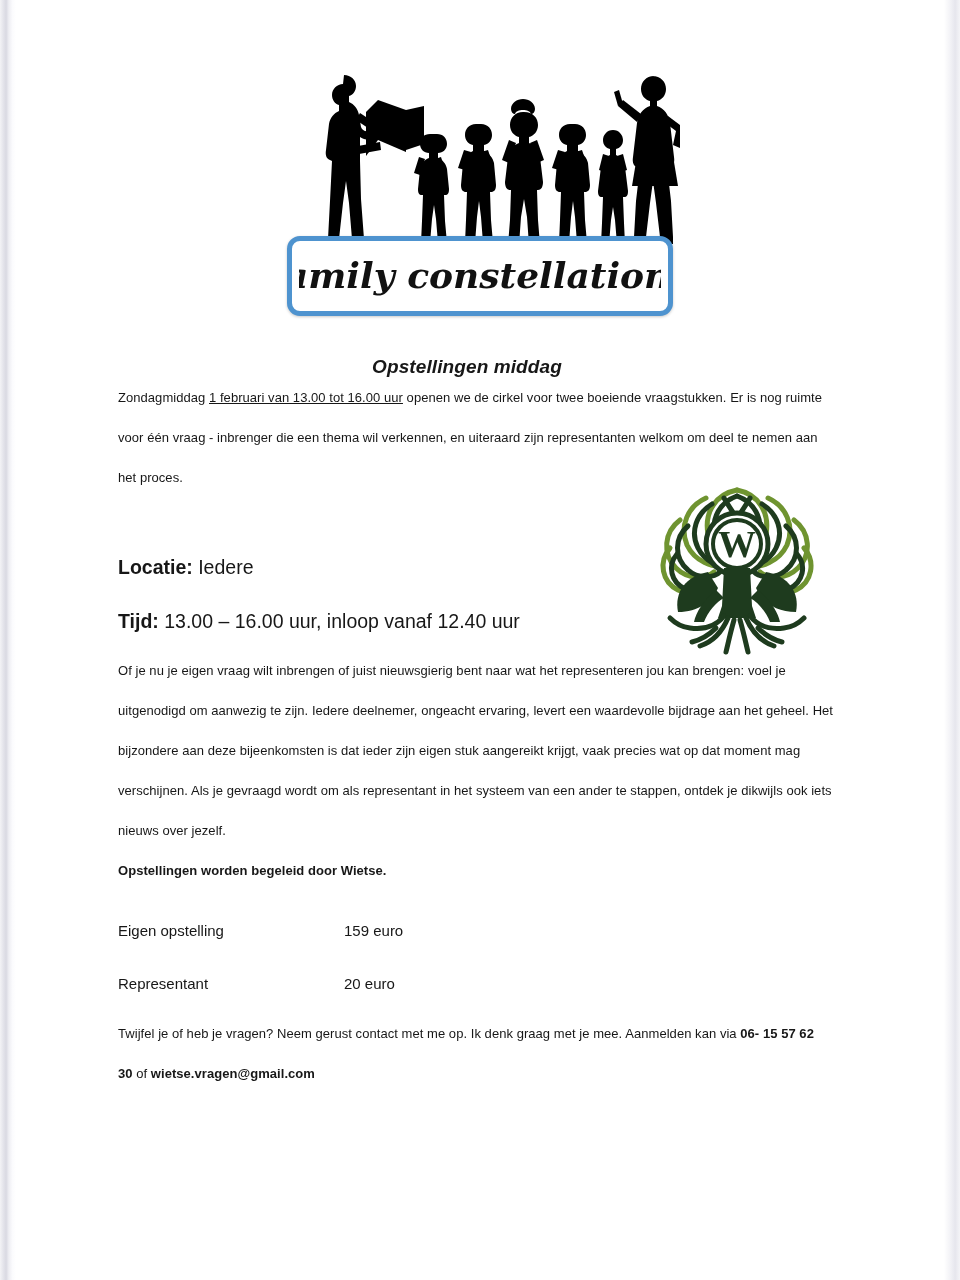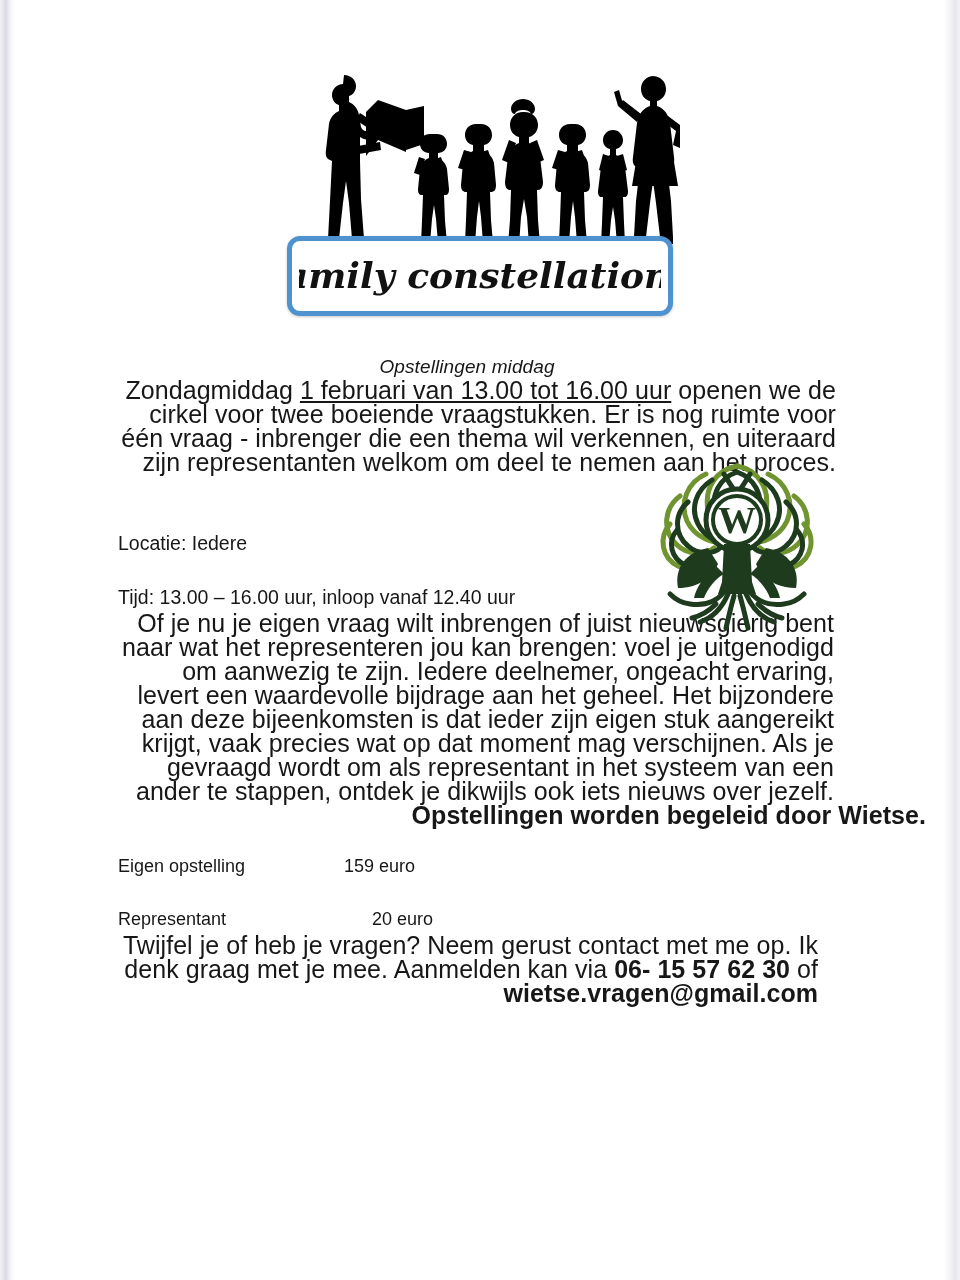--- a/index.html
+++ b/index.html
@@ -79,67 +79,66 @@
   }
   .logo-plate svg { display: block; }
 
   
   .content {
     padding: 0 18px 0 102px;
     position: relative;
   }
   .doc-heading {
     font-size: 19px;
-    font-weight: normal;
+    font-weight: bold;
     font-style: italic;
     text-align: center;
     margin: 40px 0 0 0;
     padding-right: 110px;
     letter-spacing: .1px;
   }
   p.body-text {
-    font-size: 25px;
-    line-height: 24px;
+    font-size: 13px;
+    line-height: 40px;
     margin: 0;
     letter-spacing: .05px;
-    text-align: right;
   }
   .p-intro { margin-top: 30px; width: 718px; }
   u.date-underline { text-decoration: underline; }
 
   .info-block { margin-top: 56px; position: relative; }
   .info-line {
     font-size: 19.5px;
     line-height: 27.6px;
     margin: 0 0 26px 0;
   }
-  .info-line:last-child { margin-bottom: 0; }
-  .info-line b { font-weight: normal; }
+  .info-line:last-child { margin-bottom: 16px; }
+  .info-line b { font-weight: bold; }
 
   .tree-logo {
     position: absolute;
     left: 528px;
     top: -82px;
     width: 182px;
     height: 188px;
   }
   .tree-logo svg { display: block; width: 100%; height: 100%; }
 
   .p-long { margin-top: 36px; width: 716px; }
   .p-guide { margin-top: 28px; font-weight: bold; }
 
   .price-table { margin-top: 26px; }
   .price-row {
     display: flex;
-    font-size: 18px;
+    font-size: 15px;
     line-height: 27.6px;
     margin-bottom: 25px;
     align-items: flex-end;
   }
-  .price-row:last-child { margin-bottom: 0; gap: 28px; }
+  .price-row:last-child { margin-bottom: 17px; }
   .price-label { width: 226px; }
   .price-value { }
 
   .p-contact { margin-top: 32px; width: 700px; }
   .p-contact b { font-weight: bold; margin-top: 9px; }
 </style>
 </head>
 <body>
 
 <div class="page-edge left"></div>

